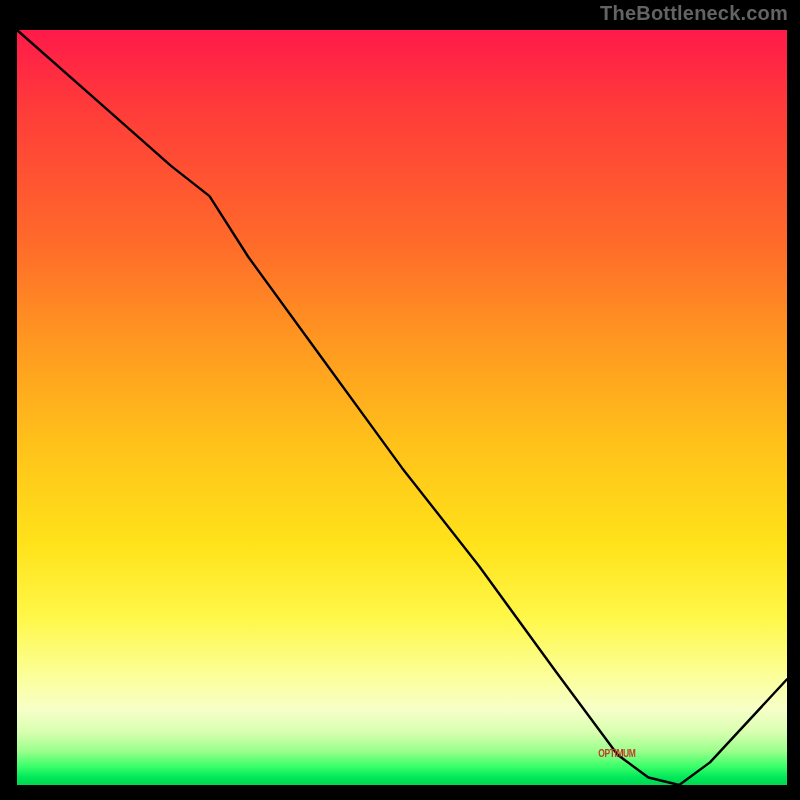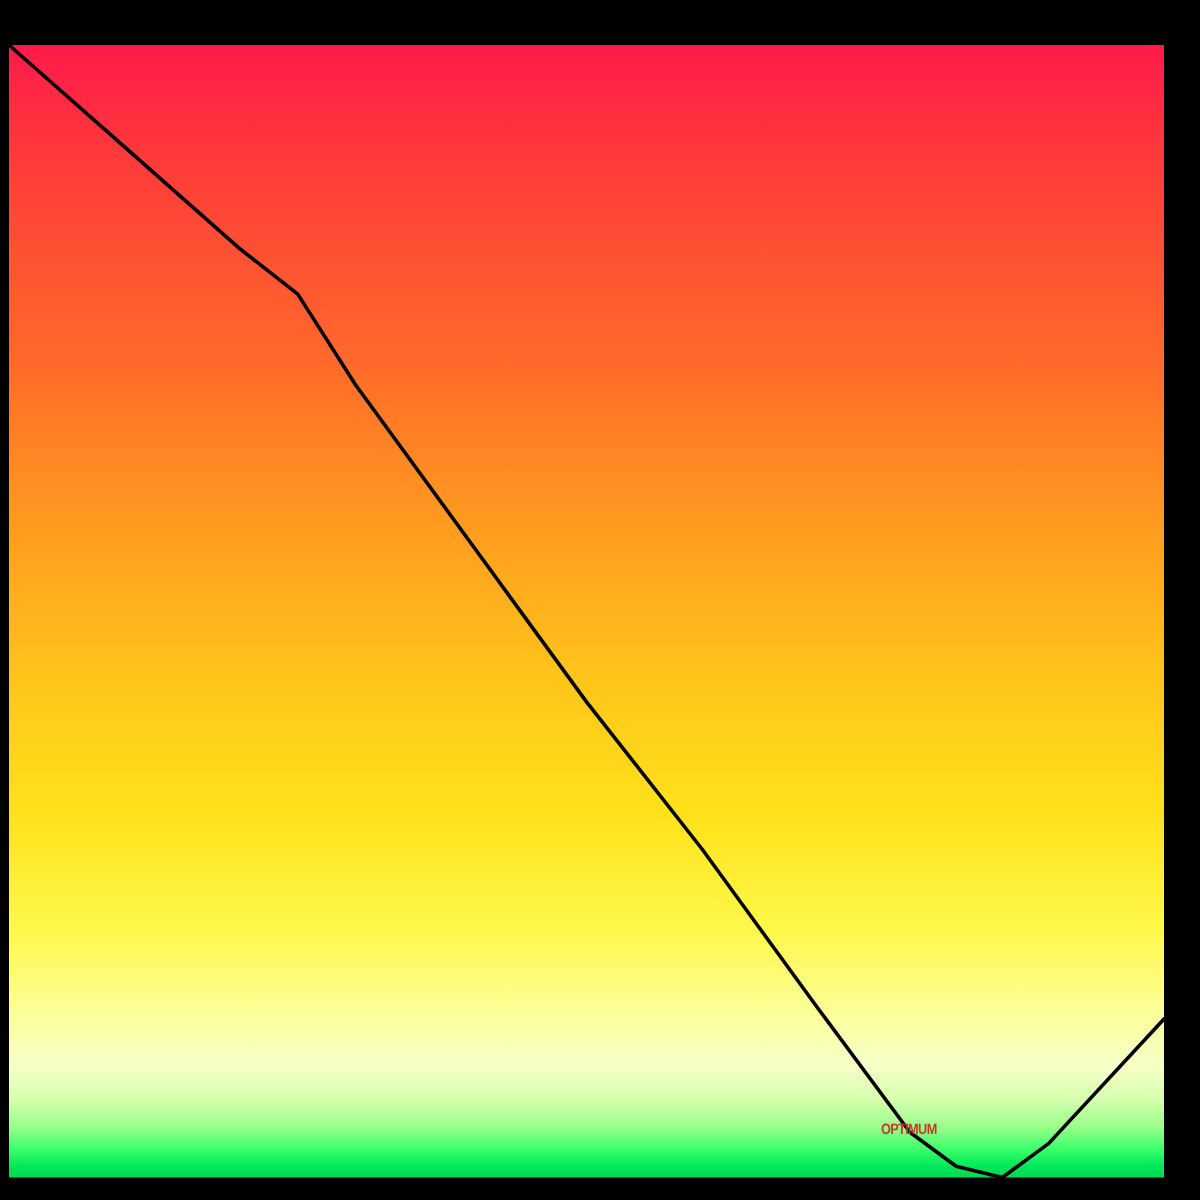--- a/index.html
+++ b/index.html
@@ -21,21 +21,21 @@
     position: absolute;
     top: 2px;
     right: 12px;
     color: #636363;
     font-size: 20px;
     font-weight: 600;
     letter-spacing: 0.2px;
   }
   .plot-outer {
     position: absolute;
-    left: 6px;
+    left: 17px;
     top: 30px;
     width: 770px;
     height: 664px;
     background: #000;
     text-align: center;
   }
   .plot-inner {
     position: absolute;
     left: 0;
     top: 0;
@@ -76,20 +76,21 @@
     letter-spacing: -0.5px;
     transform: scaleX(0.85);
     white-space: nowrap;
   }
 </style>
 </head>
 <body>
 
 <div class="container">
 
+  <div class="attribution">TheBottleneck.com</div>
 
   <div class="plot-outer">
     <div class="plot-inner"></div>
 
     <svg class="curve" viewBox="0 0 770 755" preserveAspectRatio="none">
       <path id="curve-path" fill="none" stroke="#000" stroke-width="2.4" stroke-linejoin="round" stroke-linecap="round" d="M0.0 0.0 L77.0 67.9 L154.0 135.9 L192.5 166.1 L231.0 226.5 L308.0 332.2 L385.0 437.9 L462.0 536.0 L539.0 641.8 L600.6 724.8 L631.4 747.5 L662.2 755.0 L693.0 732.4 L770.0 649.3"></path>
     </svg>
 
     <div class="marker-label" style="left: 578px; top: 718px;">OPTIMUM</div>
   </div>

